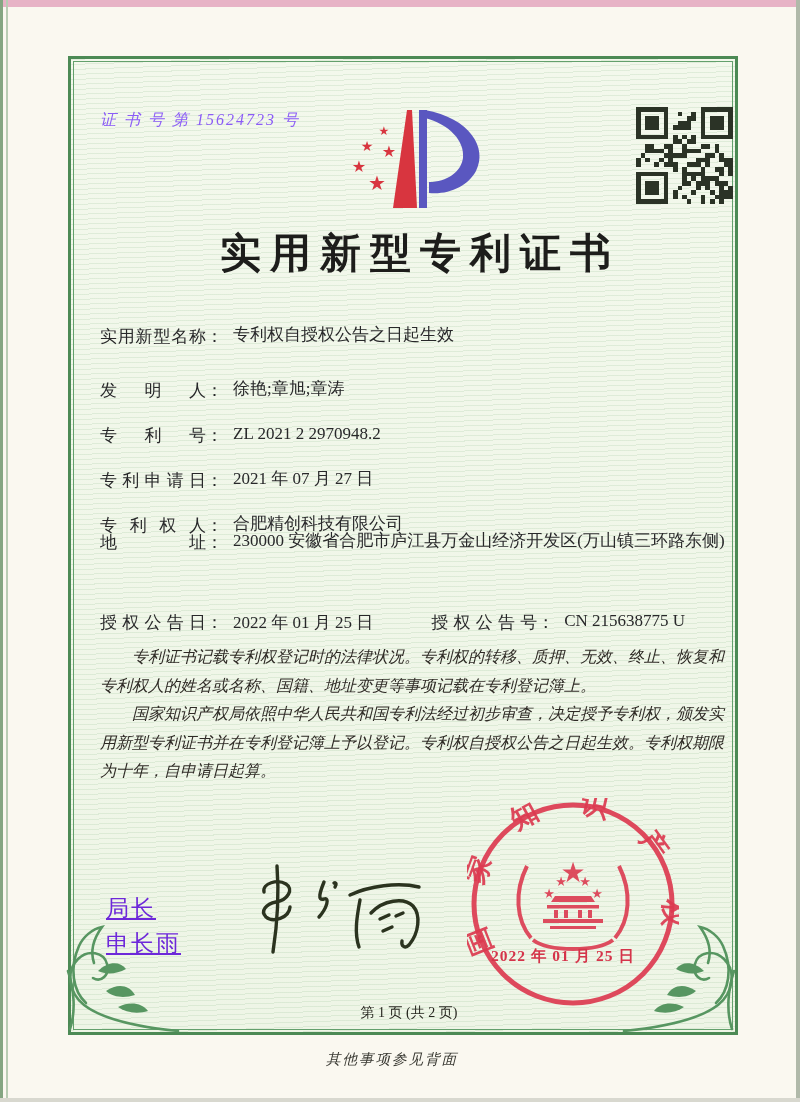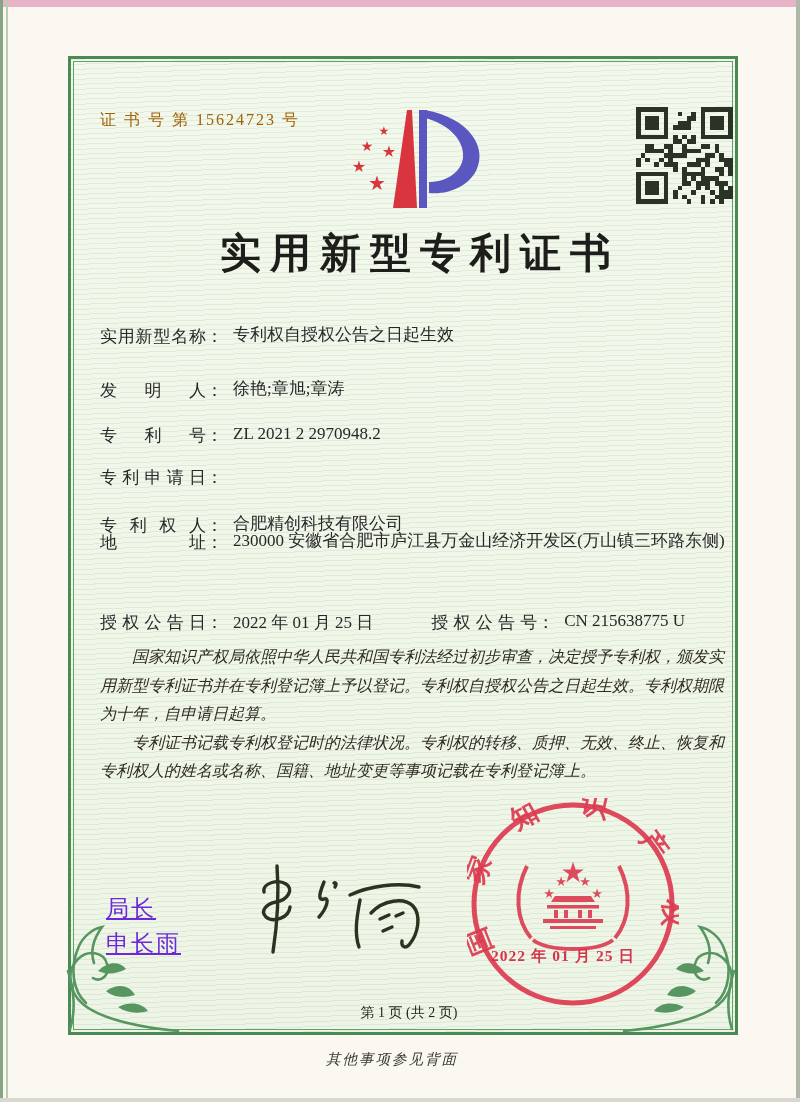--- a/index.html
+++ b/index.html
@@ -14,21 +14,21 @@
   .edge-right{right:0;top:0;width:4px;height:1102px;background:#b0b9a9;}
   .edge-bottom{left:0;bottom:0;width:800px;height:4px;background:#d8d8cf;}
 
   
   .frame{left:68px;top:56px;width:670px;height:979px;border:3.5px solid #4c8a55;box-sizing:border-box;
     background:
       repeating-linear-gradient(178deg, rgba(120,175,120,0.16) 0 1px, rgba(255,255,255,0) 1px 5px),
       linear-gradient(180deg,#f3f8ec,#eef5e6);}
   .frame-inner{position:absolute;inset:2px;border:1px solid #63a06c;}
 
-  .cert-no{left:100px;top:110px;font-size:16px;color:#a16207;letter-spacing:2px;}
+  .cert-no{left:100px;top:110px;font-size:16px;color:#8b5cf6;letter-spacing:2px;font-style:italic;}
 
   .logo{left:330px;top:104px;width:162px;height:112px;}
   .qr{left:636px;top:107px;width:97px;height:97px;display:grid;grid-template-columns:repeat(21,1fr);grid-template-rows:repeat(21,1fr);}
   .qr div{background:transparent;}
   .qr div.d{background:#2b3326;}
 
   .title{left:0;top:226px;width:800px;text-align:center;font-size:41px;font-weight:bold;
     color:#1d1d1b;letter-spacing:9px;font-family:"Liberation Serif","DejaVu Serif",serif;padding-left:20px;}
 
   .field-row{left:100px;width:625px;display:flex;align-items:flex-end;font-size:17px;color:#28282a;}
@@ -542,20 +542,21 @@
     <span class="f-value">徐艳;章旭;章涛</span>
   </div>
   <div class="abs field-row" style="top:421px">
     <span class="f-label">专利号</span>
       <span class="f-colon">：</span>
     <span class="f-value">ZL 2021 2 2970948.2</span>
   </div>
   <div class="abs field-row" style="top:466px">
     <span class="f-label">专利申请日</span>
       <span class="f-colon">：</span>
+    <span class="f-value">2021 年 07 月 27 日</span>
   </div>
   <div class="abs field-row" style="top:511px">
     <span class="f-label">专利权人</span>
       <span class="f-colon">：</span>
     <span class="f-value">合肥精创科技有限公司</span>
   </div>
   <div class="abs field-row" style="top:528px">
     <span class="f-label">地址</span>
       <span class="f-colon">：</span>
     <span class="f-value" style="max-width:505px">230000 安徽省合肥市庐江县万金山经济开发区(万山镇三环路东侧)</span>
@@ -565,22 +566,22 @@
       <span class="f-colon">：</span>
     <span>2022 年 01 月 25 日</span>
     <span class="grant-pair2">
       <span class="f-label">授权公告号</span>
         <span class="f-colon">：</span>
       <span>CN 215638775 U</span>
     </span>
   </div>
 
   <div class="abs body-text">
+    <p>专利证书记载专利权登记时的法律状况。专利权的转移、质押、无效、终止、恢复和专利权人的姓名或名称、国籍、地址变更等事项记载在专利登记簿上。</p>
     <p>国家知识产权局依照中华人民共和国专利法经过初步审查，决定授予专利权，颁发实用新型专利证书并在专利登记簿上予以登记。专利权自授权公告之日起生效。专利权期限为十年，自申请日起算。</p>
-    <p>专利证书记载专利权登记时的法律状况。专利权的转移、质押、无效、终止、恢复和专利权人的姓名或名称、国籍、地址变更等事项记载在专利登记簿上。</p>
   </div>
 
   <div class="abs officer" style="top:893px">局长</div>
   <div class="abs officer" style="top:928px">申长雨</div>
 
   <div class="abs sig">
     <svg width="200" height="110" viewBox="0 0 200 110" fill="none" stroke="#2b331f" stroke-width="3.4" stroke-linecap="round">
       <path d="M32,42 C30,33 46,29 54,34 C62,39 56,50 44,52 C34,54 28,61 34,67 C41,73 57,68 58,57"></path>
       <path d="M45,16 C47,42 45,76 41,102"></path>
       <path d="M92,32 C88,42 85,51 92,49 C98,47 95,58 87,67"></path>

